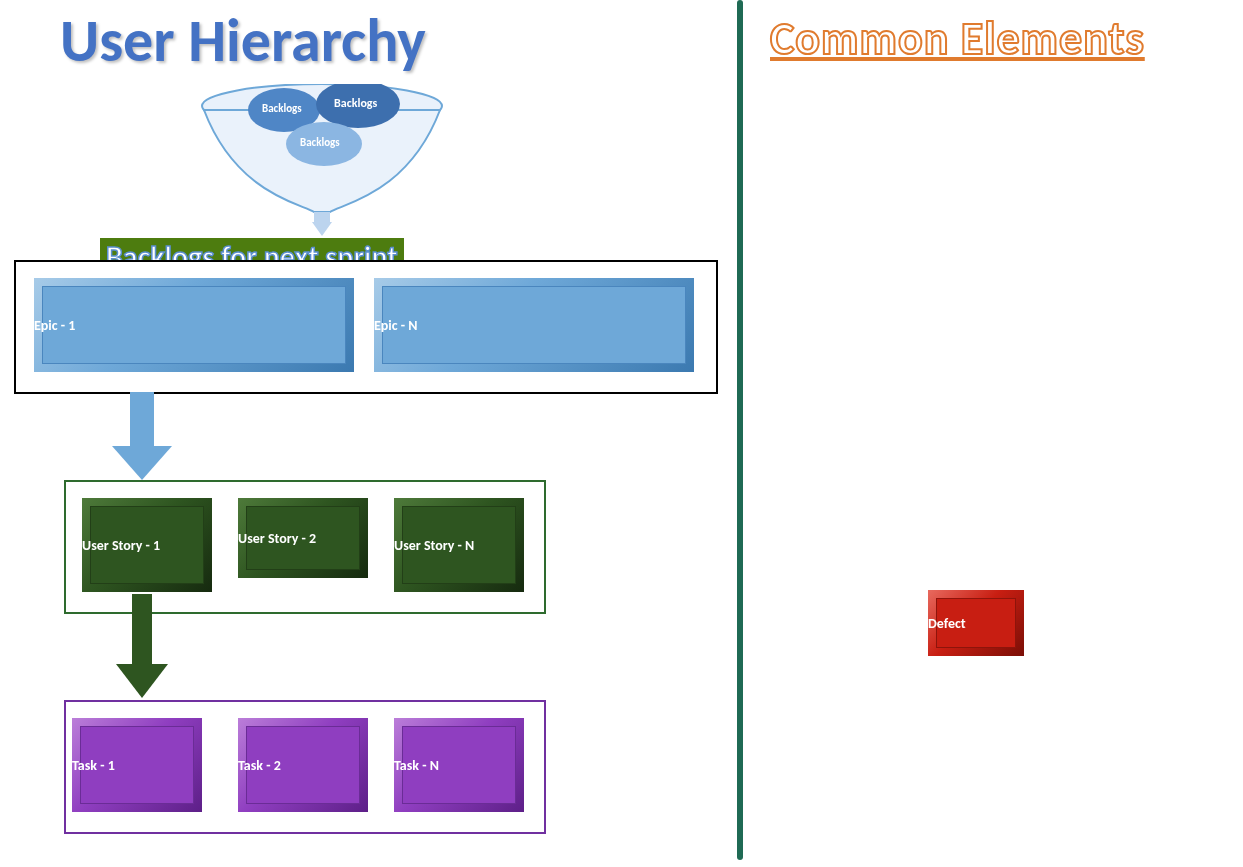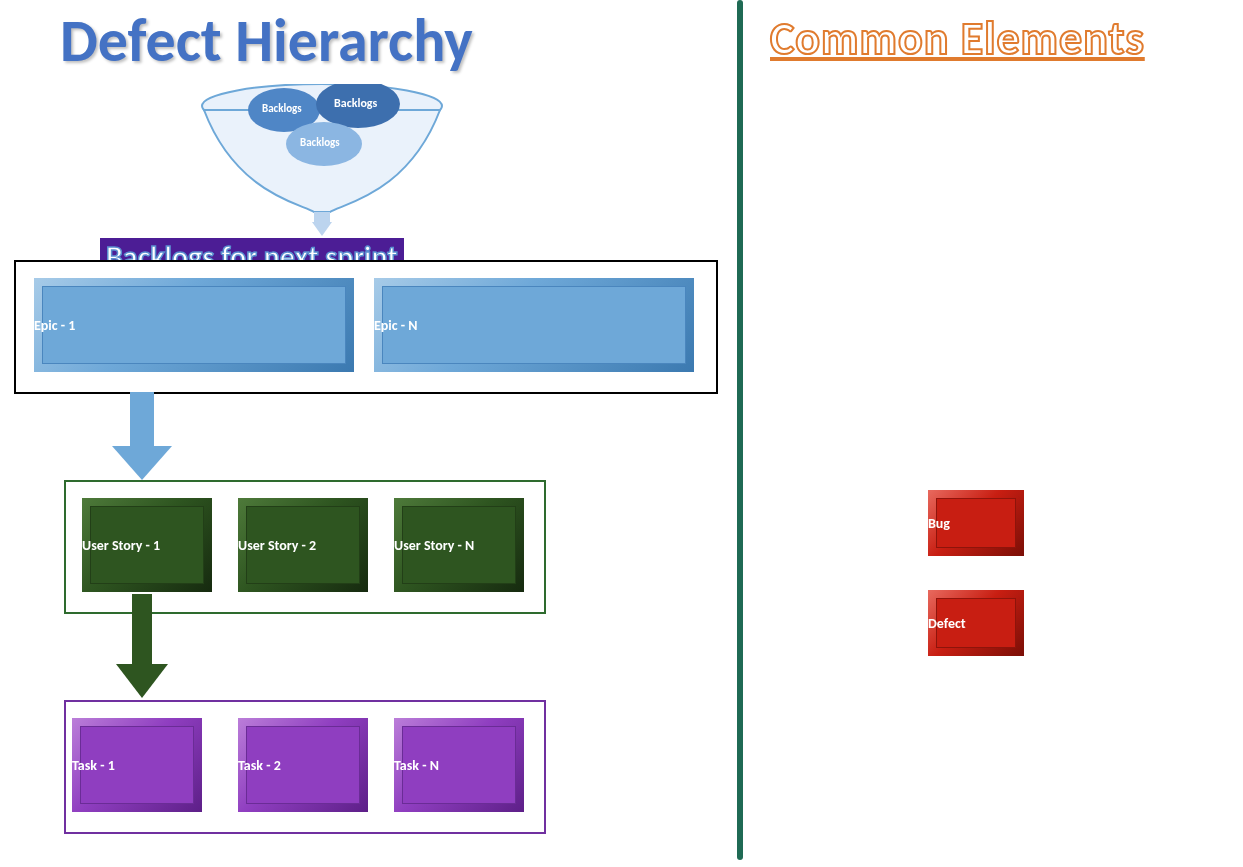--- a/index.html
+++ b/index.html
@@ -4,21 +4,21 @@
 <style>
   html,body{margin:0;padding:0;background:#fff;font-family:Calibri,Arial,sans-serif;}
   .page{position:relative;width:1243px;height:867px;}
   .title{position:absolute;font-weight:bold;}
   .title.left{left:60px;top:4px;font-size:60px;color:#4472c4;text-shadow:2px 2px 3px rgba(0,0,0,.25);}
   .title.right{left:770px;top:10px;font-size:46px;color:#fff;-webkit-text-stroke:2px #e07b2e;letter-spacing:1px;text-decoration:underline;}
   .divider{position:absolute;left:737px;top:0;width:6px;height:860px;background:#1f6a54;border-radius:3px;}
   
   .funnel{position:absolute;left:196px;top:84px;width:252px;height:140px;}
   
-  .backlogs-label{position:absolute;left:100px;top:238px;font-size:30px;font-weight:bold;color:#fff;-webkit-text-stroke:1.5px #5b8fd0;background:#4c1d95;padding:0 6px;}
+  .backlogs-label{position:absolute;left:100px;top:238px;font-size:30px;font-weight:bold;color:#fff;-webkit-text-stroke:1.5px #5b8fd0;background:#4d7c0f;padding:0 6px;}
   
   .box{position:absolute;background:#fff;}
   .epic-box{left:14px;top:260px;width:700px;height:130px;border:2px solid #000;}
   .story-box{left:64px;top:480px;width:478px;height:130px;border:2px solid #2e6b2e;}
   .task-box{left:64px;top:700px;width:478px;height:130px;border:2px solid #7030a0;}
   
   .tile{position:absolute;display:flex;align-items:center;justify-content:flex-start;color:#fff;font-weight:bold;font-size:14px;text-align:center;}
   .tile .bevel{position:absolute;inset:0;}
   .tile .face{position:absolute;inset:8px;}
   .tile span{position:relative;z-index:2;}
@@ -33,21 +33,21 @@
   .red .bevel{background:linear-gradient(135deg,#e86a5f,#c81e12 45%,#7a0e06);}
   .red .face{background:#c81e12;box-shadow:inset 0 0 0 1px #8e140b;}
   
   .arrow{position:absolute;}
 </style>
 </head>
 <body>
 
 <div class="page">
 
-  <div class="title left">Defect Hierarchy</div>
+  <div class="title left">User Hierarchy</div>
   <div class="title right">Common Elements</div>
   <div class="divider"></div>
 
   <div class="funnel">
     <svg width="252" height="160" viewBox="0 0 252 160">
       <ellipse cx="126" cy="22" rx="120" ry="22" fill="#e9f1fb" stroke="#6ea8d8" stroke-width="2"></ellipse>
       <path d="M6,22 Q126,150 116,130 L136,130 Q126,150 246,22" fill="#e9f1fb" stroke="#6ea8d8" stroke-width="2" opacity="0"></path>
       <path d="M8,26 C40,110 106,120 118,128 L134,128 C146,120 212,110 244,26 Z" fill="#eaf2fb" stroke="#6ea8d8" stroke-width="2"></path>
       <ellipse cx="88" cy="26" rx="36" ry="22" fill="#4f86c6"></ellipse>
       <ellipse cx="162" cy="20" rx="42" ry="24" fill="#3d6fae"></ellipse>
@@ -78,21 +78,21 @@
     <rect x="18" y="0" width="24" height="54" fill="#6ea8d8"></rect>
     <polygon points="0,54 60,54 30,88" fill="#6ea8d8"></polygon>
   </svg>
 
   <div class="box story-box"></div>
   <div class="tile story" style="left:82px;top:498px;width:130px;height:94px">
     <div class="bevel"></div>
       <div class="face"></div>
       <span>User Story - 1</span>
   </div>
-  <div class="tile story" style="left:238px;top:498px;width:130px;height:94px">
+  <div class="tile story" style="left:238px;top:498px;width:130px;height:80px">
     <div class="bevel"></div>
       <div class="face"></div>
       <span>User Story - 2</span>
   </div>
   <div class="tile story" style="left:394px;top:498px;width:130px;height:94px">
     <div class="bevel"></div>
       <div class="face"></div>
       <span>User Story - N</span>
   </div>
 
@@ -111,24 +111,19 @@
     <div class="bevel"></div>
       <div class="face"></div>
       <span>Task - 2</span>
   </div>
   <div class="tile task" style="left:394px;top:718px;width:130px;height:94px">
     <div class="bevel"></div>
       <div class="face"></div>
       <span>Task - N</span>
   </div>
 
-  <div class="tile red" style="left:928px;top:490px;width:96px;height:66px">
-    <div class="bevel"></div>
-      <div class="face"></div>
-      <span>Bug</span>
-  </div>
   <div class="tile red" style="left:928px;top:590px;width:96px;height:66px">
     <div class="bevel"></div>
       <div class="face"></div>
       <span>Defect</span>
   </div>
 
 </div>
 
 </body></html>

